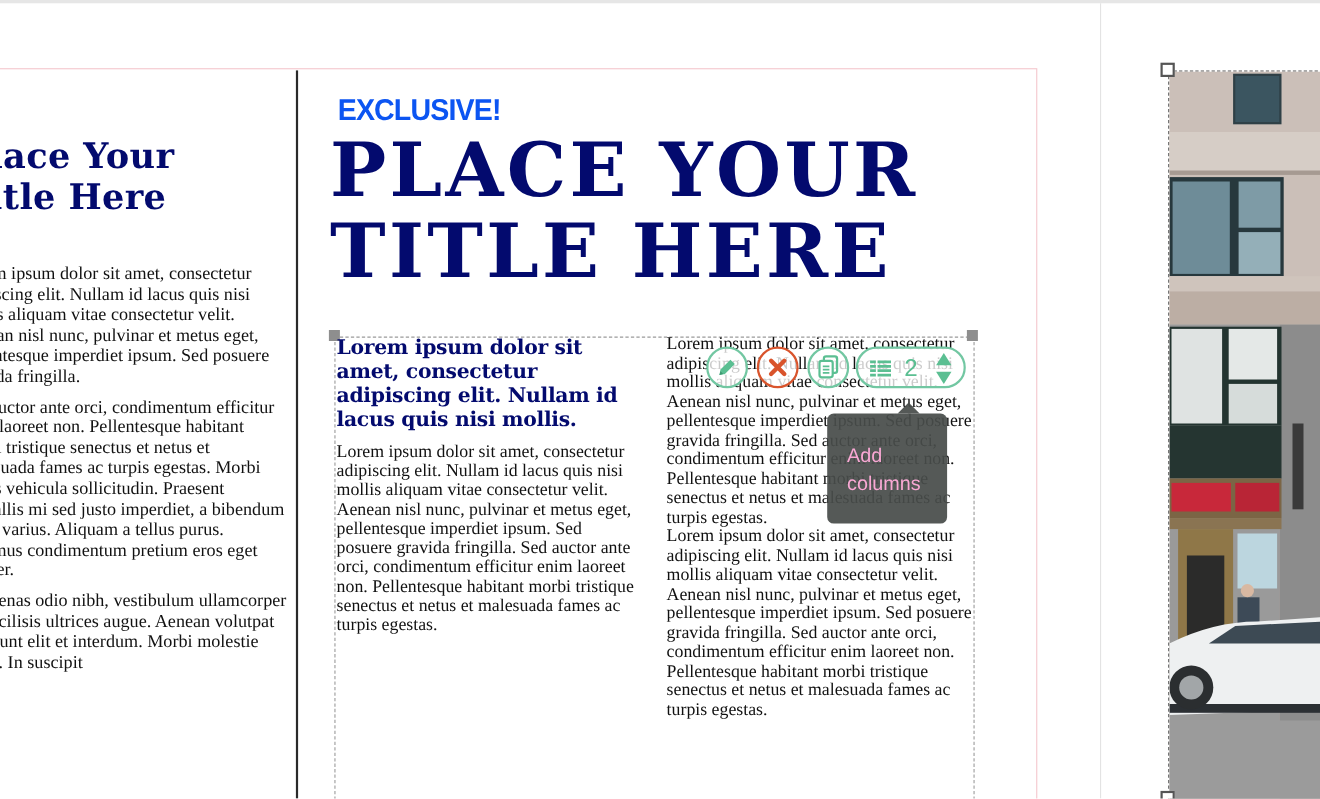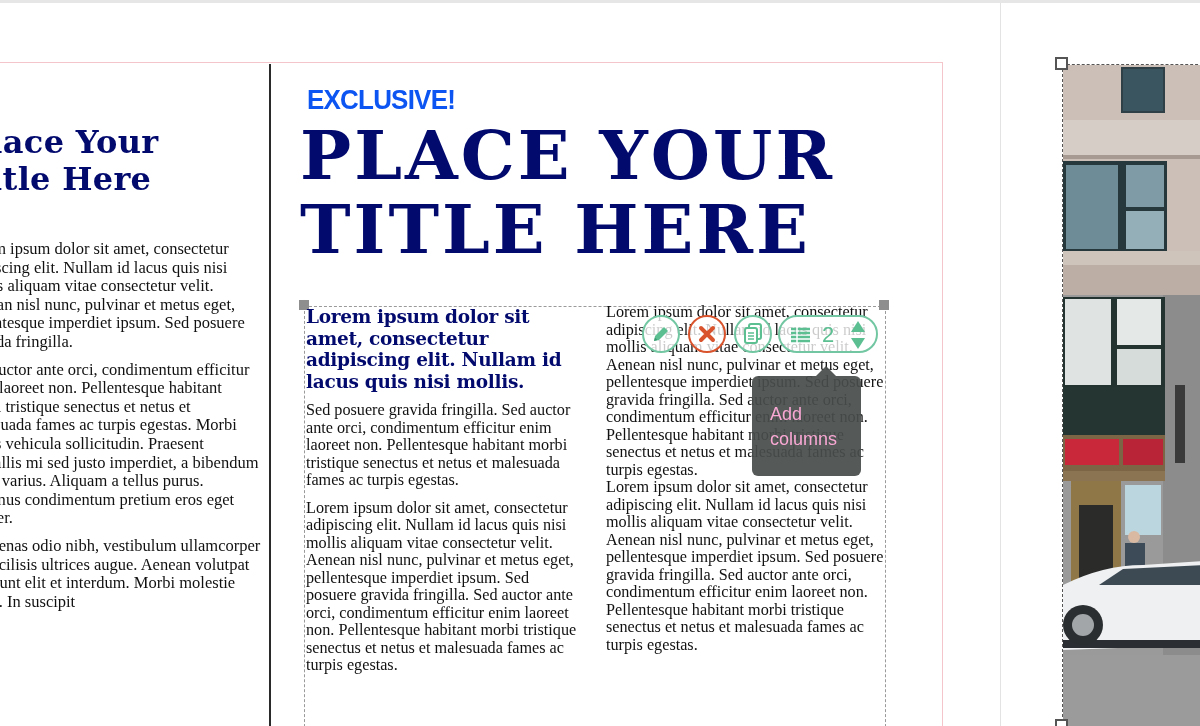--- a/index.html
+++ b/index.html
@@ -115,21 +115,20 @@
   <div>PLACE YOUR</div>
   <div>TITLE HERE</div>
 </div>
 
 <div class="textbox"></div>
 <div class="handle" style="left:299px; top:300px;"></div>
 <div class="handle" style="left:879px; top:300px;"></div>
 
 <div class="col-a">
   <p class="lead">Lorem ipsum dolor sit amet, consectetur adipiscing elit. Nullam id lacus quis nisi mollis.</p>
-  <p class="body-text">Sed posuere gravida fringilla. Sed auctor ante orci, condimentum efficitur enim laoreet non. Pellentesque habitant morbi tristique senectus et netus et malesuada fames ac turpis egestas.</p>
   <p class="body-text">Lorem ipsum dolor sit amet, consectetur adipiscing elit. Nullam id lacus quis nisi mollis aliquam vitae consectetur velit. Aenean nisl nunc, pulvinar et metus eget, pellentesque imperdiet ipsum. Sed posuere gravida fringilla. Sed auctor ante orci, condimentum efficitur enim laoreet non. Pellentesque habitant morbi tristique senectus et netus et malesuada fames ac turpis egestas.</p>
 </div>
 
 <div class="col-b">
   <p class="body-text">Lorem ipsum dolor sit amet, consectetur adipiscing elit. Nullam id lacus quis nisi mollis aliquam vitae consectetur velit. Aenean nisl nunc, pulvinar et metus eget, pellentesque imperdiet ipsum. Sed posuere gravida fringilla. Sed auctor ante orci, condimentum efficitur enim laoreet non. Pellentesque habitant morbi tristique senectus et netus et malesuada fames ac turpis egestas.</p>
   <p class="body-text">Lorem ipsum dolor sit amet, consectetur adipiscing elit. Nullam id lacus quis nisi mollis aliquam vitae consectetur velit. Aenean nisl nunc, pulvinar et metus eget, pellentesque imperdiet ipsum. Sed posuere gravida fringilla. Sed auctor ante orci, condimentum efficitur enim laoreet non. Pellentesque habitant morbi tristique senectus et netus et malesuada fames ac turpis egestas.</p>
 </div>
 
 <div class="tb-btn" style="left:642px;">
   <svg width="22" height="22" viewBox="0 0 22 22">

